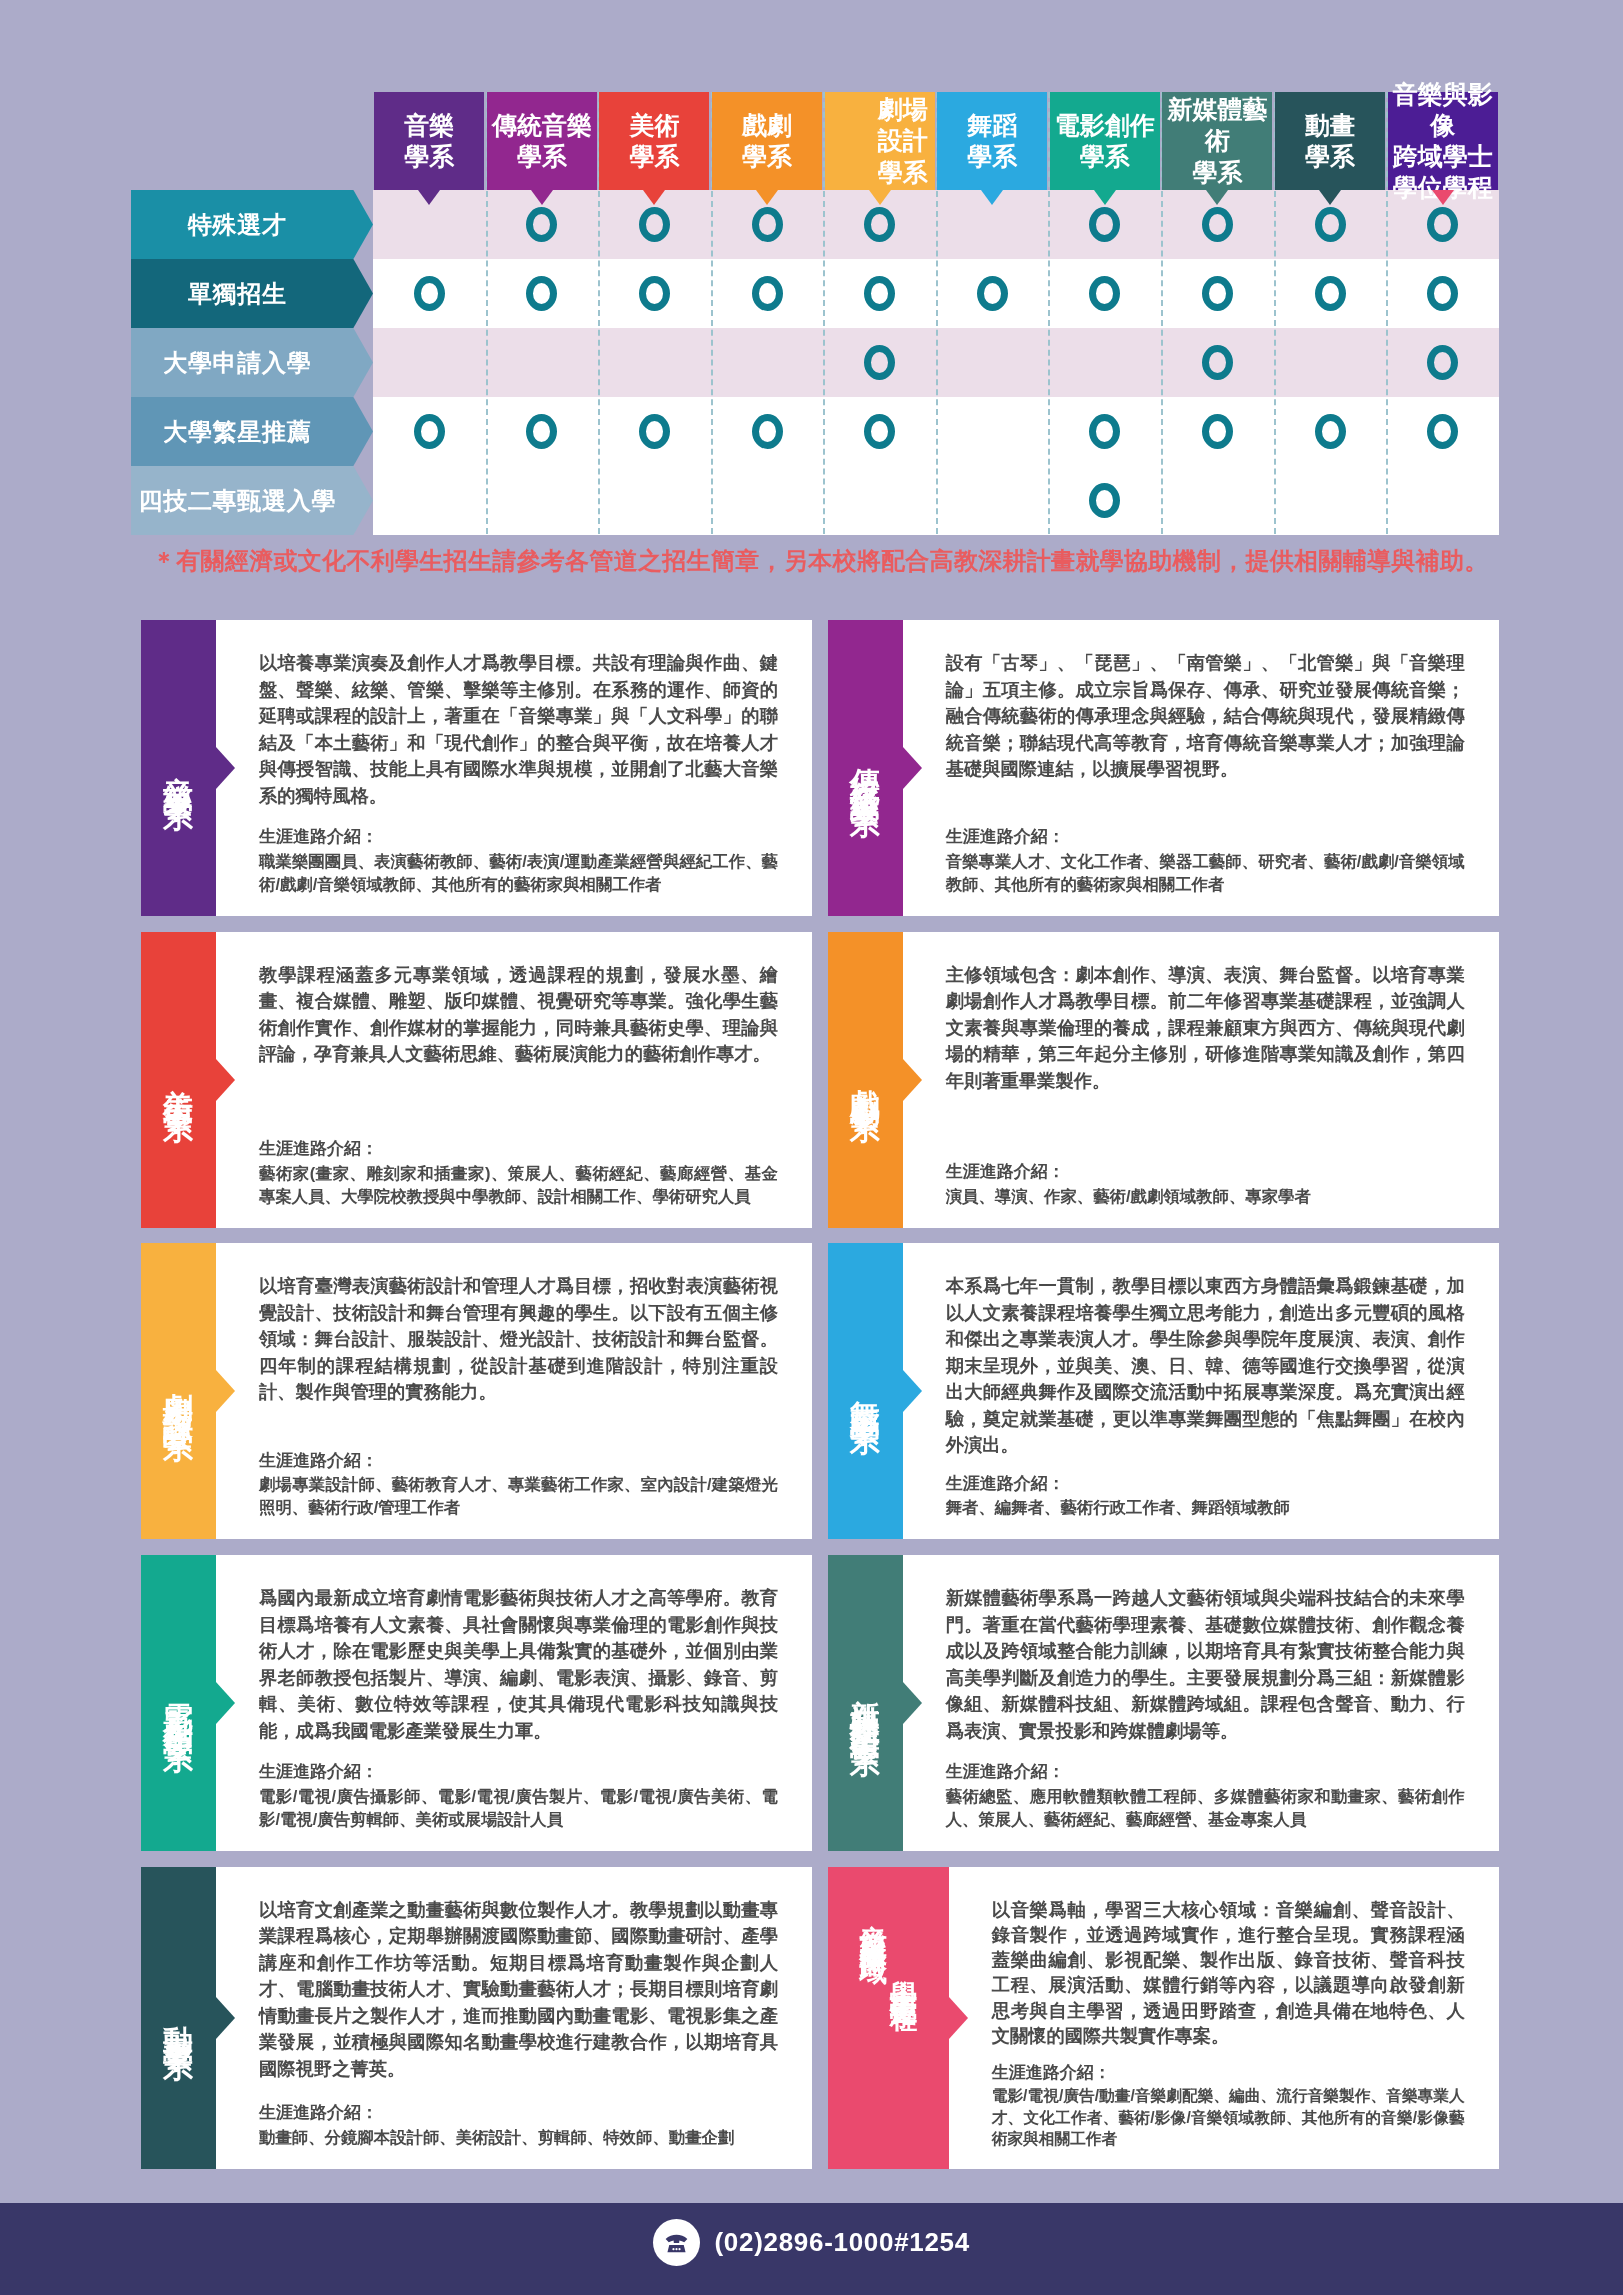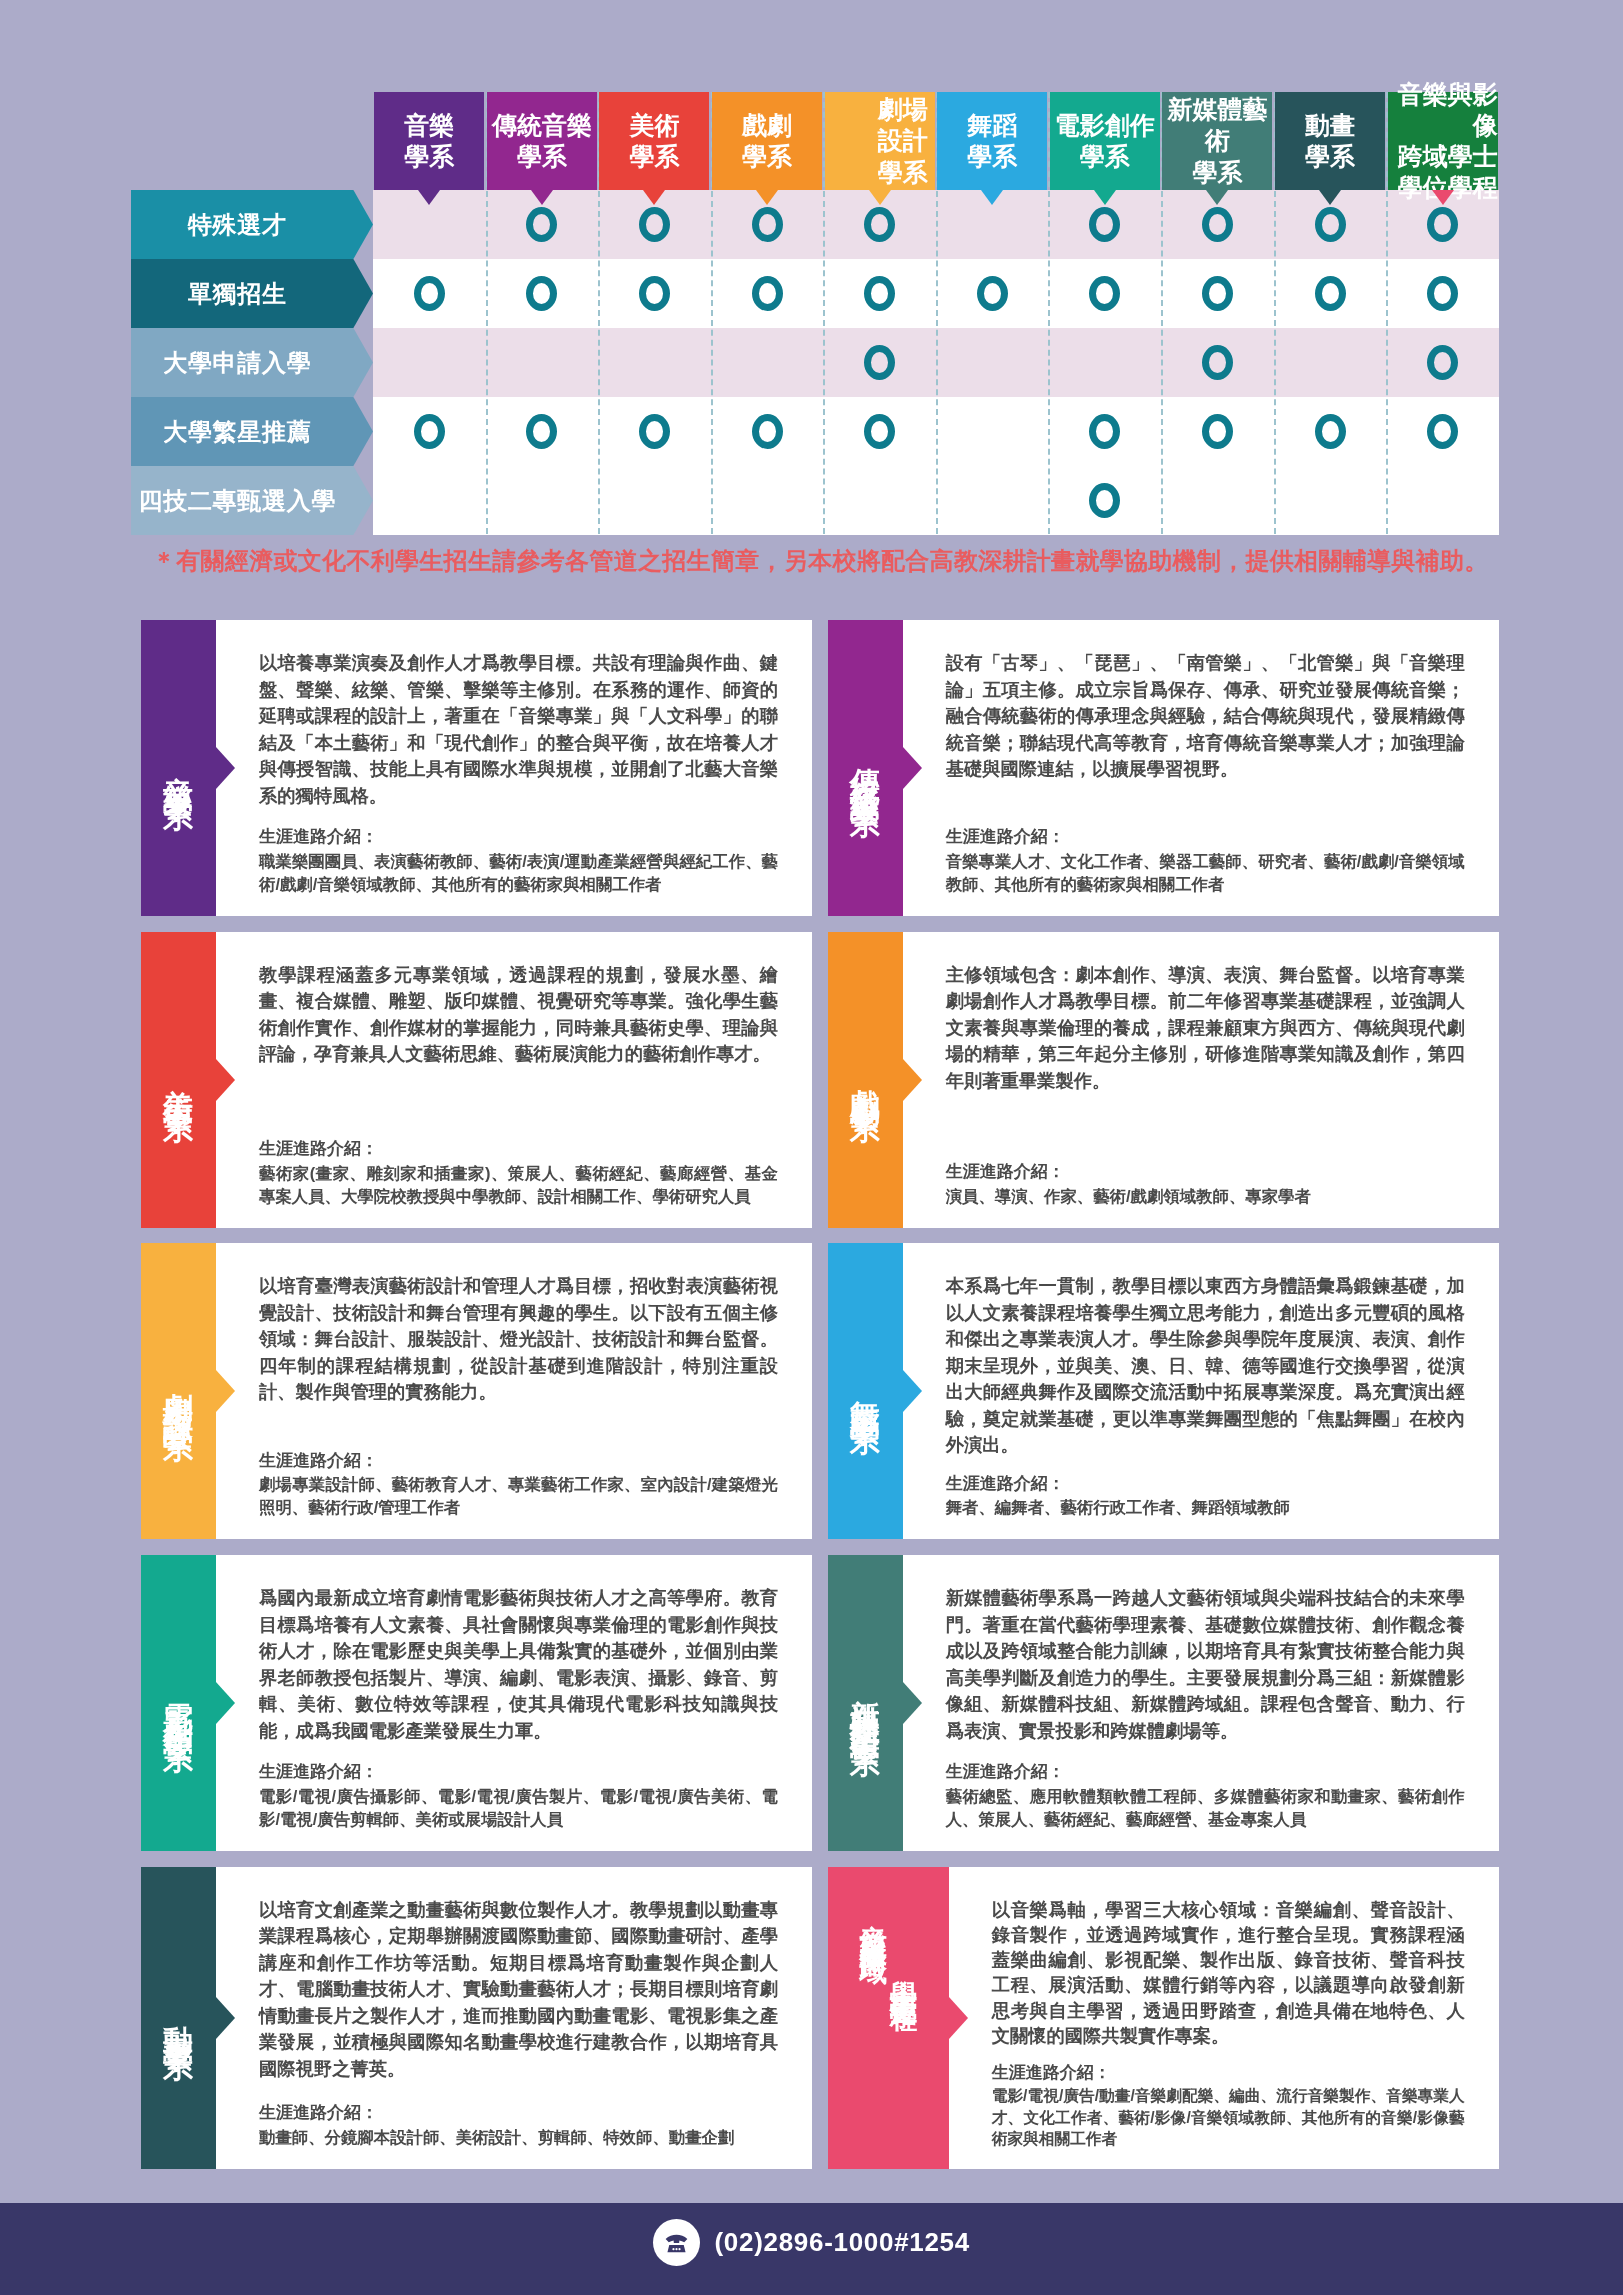--- a/index.html
+++ b/index.html
@@ -102,21 +102,21 @@
         <div class="hblock" style="background: rgb(65, 125, 119);">新媒體藝術
 學系</div>
         <div class="htri" style="border-top: 15.7px solid rgb(65, 125, 119);"></div>
       </div>
       <div class="hcell">
         <div class="hblock" style="background: rgb(39, 84, 91);">動畫
 學系</div>
         <div class="htri" style="border-top: 15.7px solid rgb(39, 84, 91);"></div>
       </div>
       <div class="hcell">
-        <div class="hblock" style="background: #15803d; text-align: right;">音樂與影像
+        <div class="hblock" style="background: #4c1d95;">音樂與影像
 跨域學士
 學位學程</div>
         <div class="htri" style="border-top: 15.7px solid rgb(234, 74, 110);"></div>
       </div>
     </div>
   <div class="mx-body">
       <div class="mrow">
         <div class="mlabel" style="background: rgb(26, 143, 166);">特殊選才</div>
         <div class="mcells" style="background: rgb(236, 222, 233);">
           <div class="mcell"></div>

